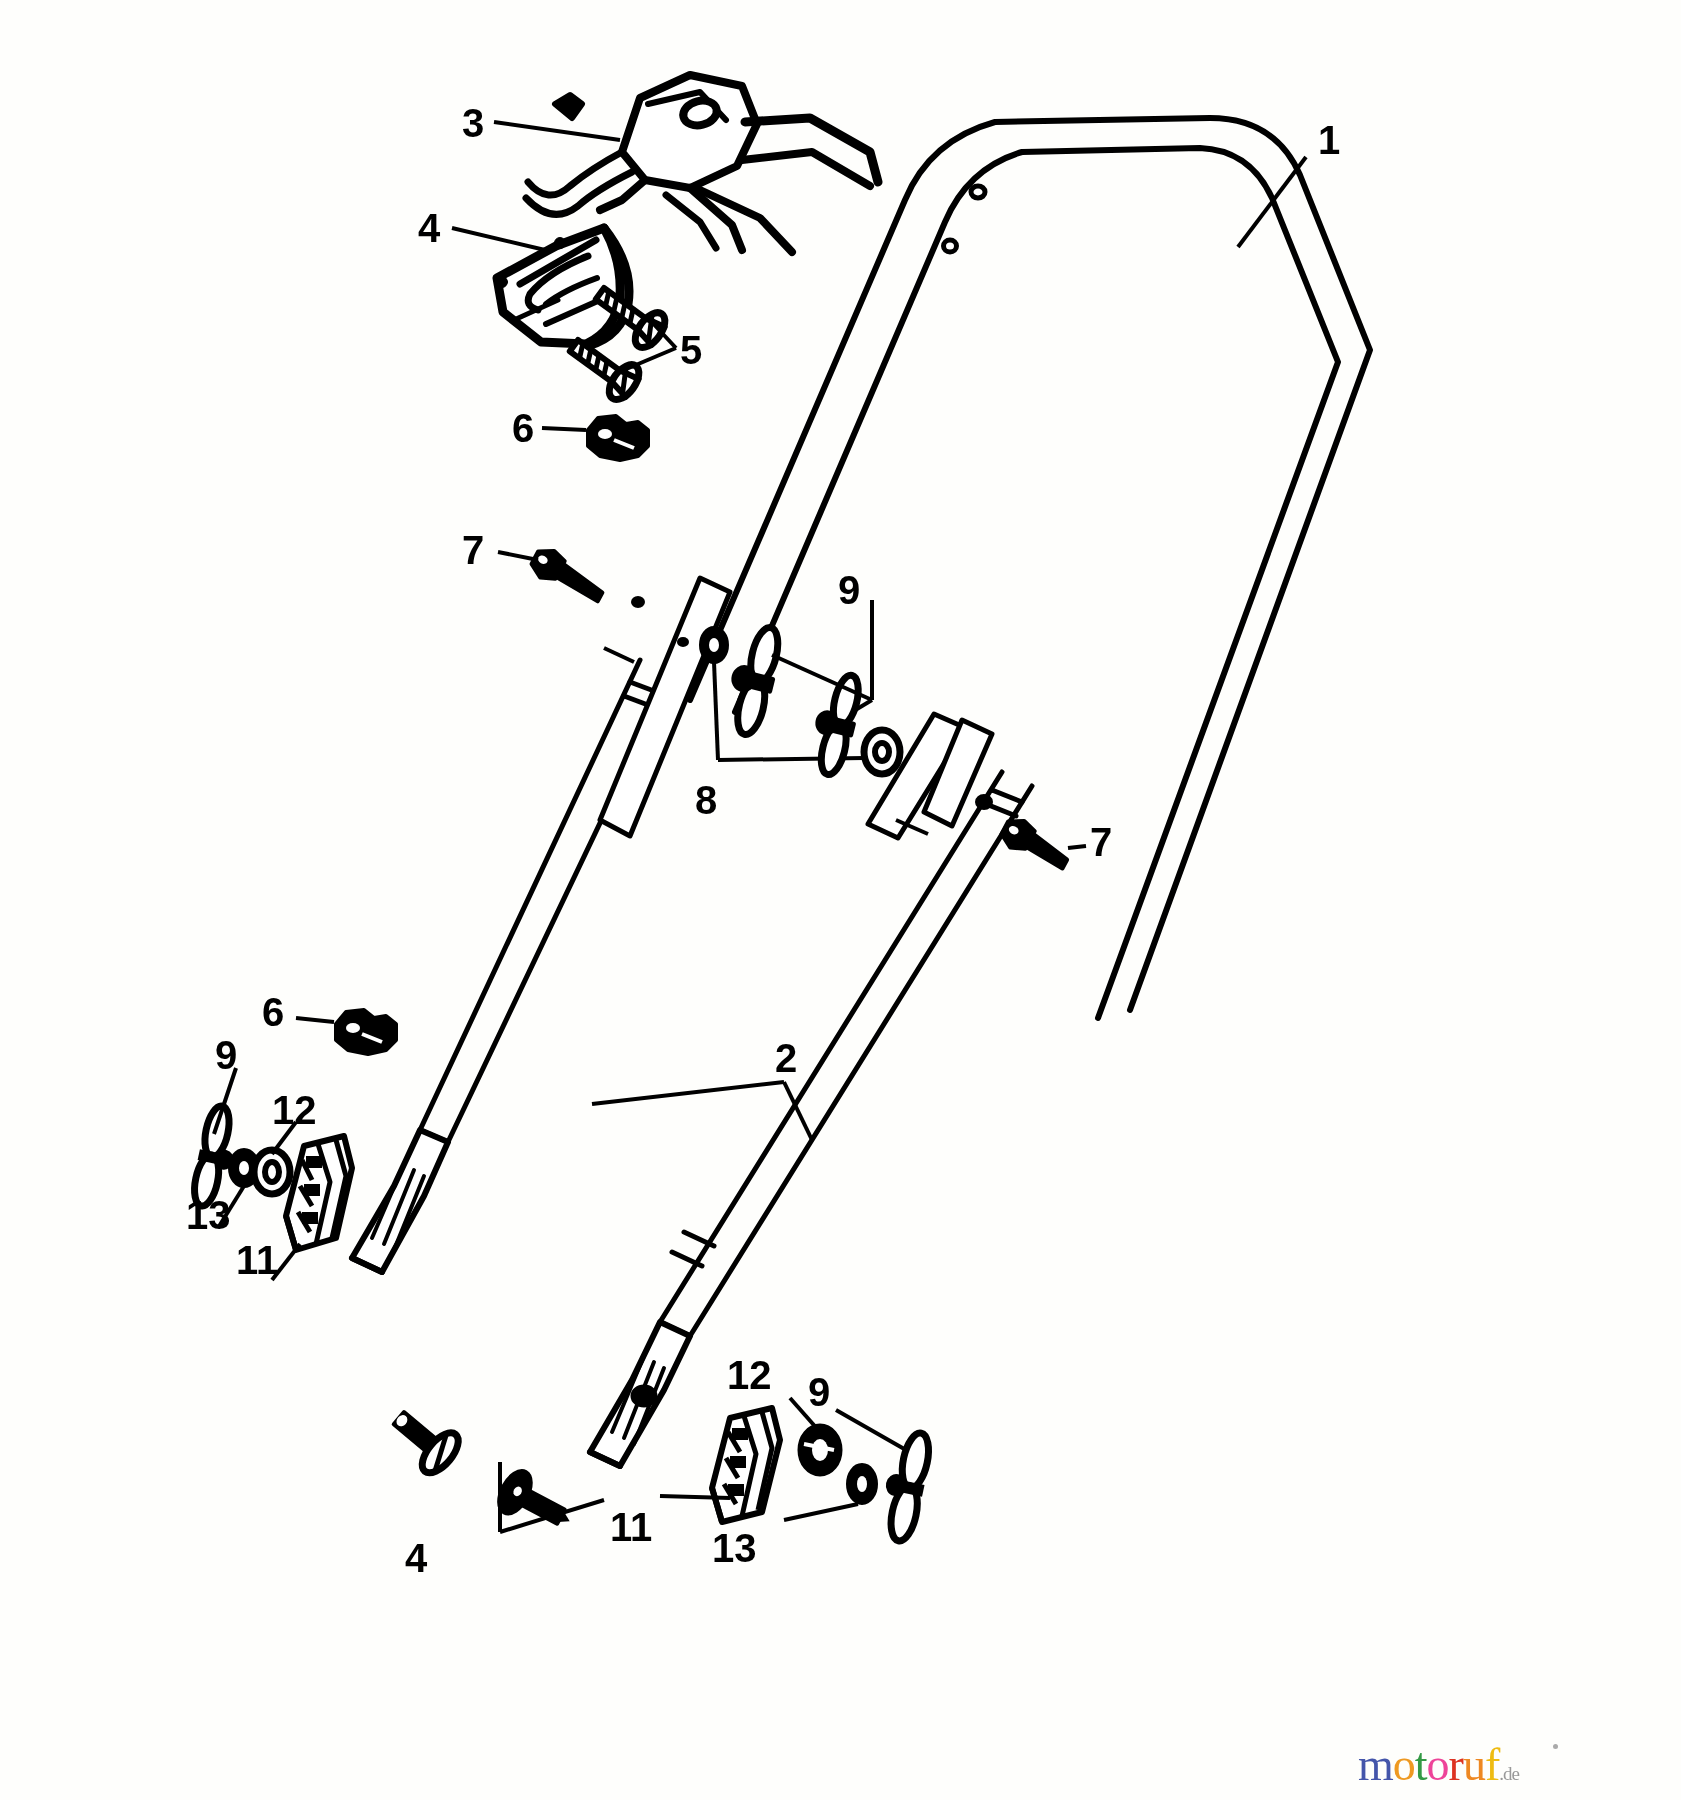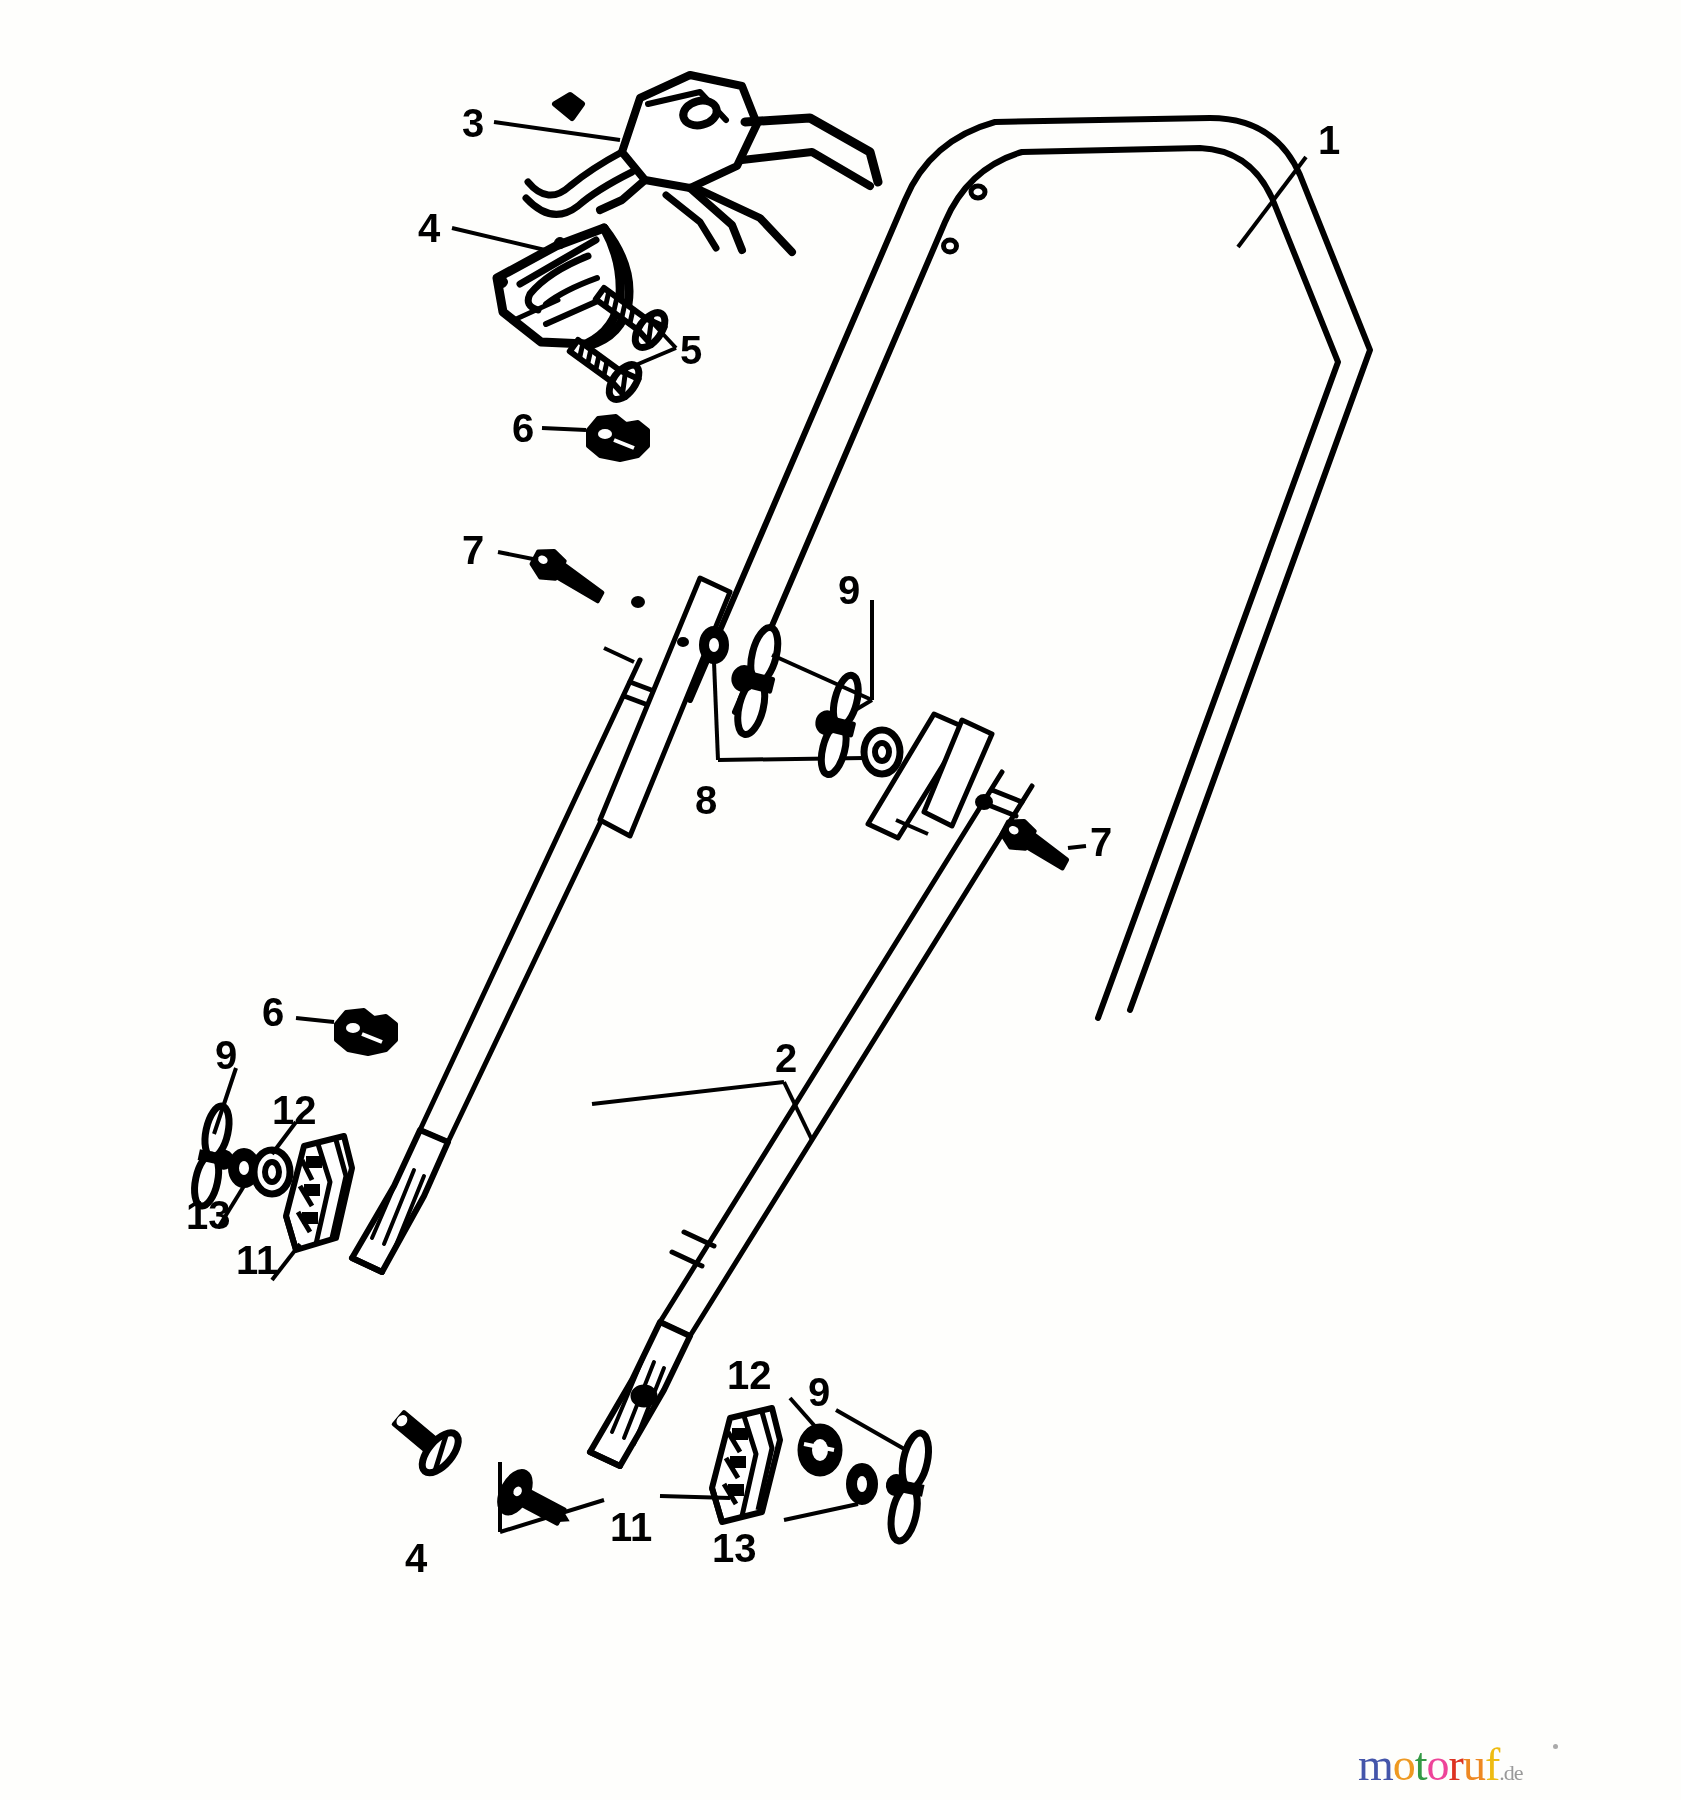--- a/index.html
+++ b/index.html
@@ -37,21 +37,21 @@
   .watermark {
     position: absolute;
     font-family: "Liberation Serif", serif;
     font-size: 46px;
     line-height: 1;
     white-space: nowrap;
     letter-spacing: -1px;
   }
   .watermark span { display: inline; }
   .wm-suffix {
-    font-size: 22px;
+    font-size: 19px;
     vertical-align: baseline;
   }
   .wm-dot {
     position: absolute;
     width: 5px; height: 5px;
     border-radius: 50%;
   }
 </style>
 </head>
 <body>

